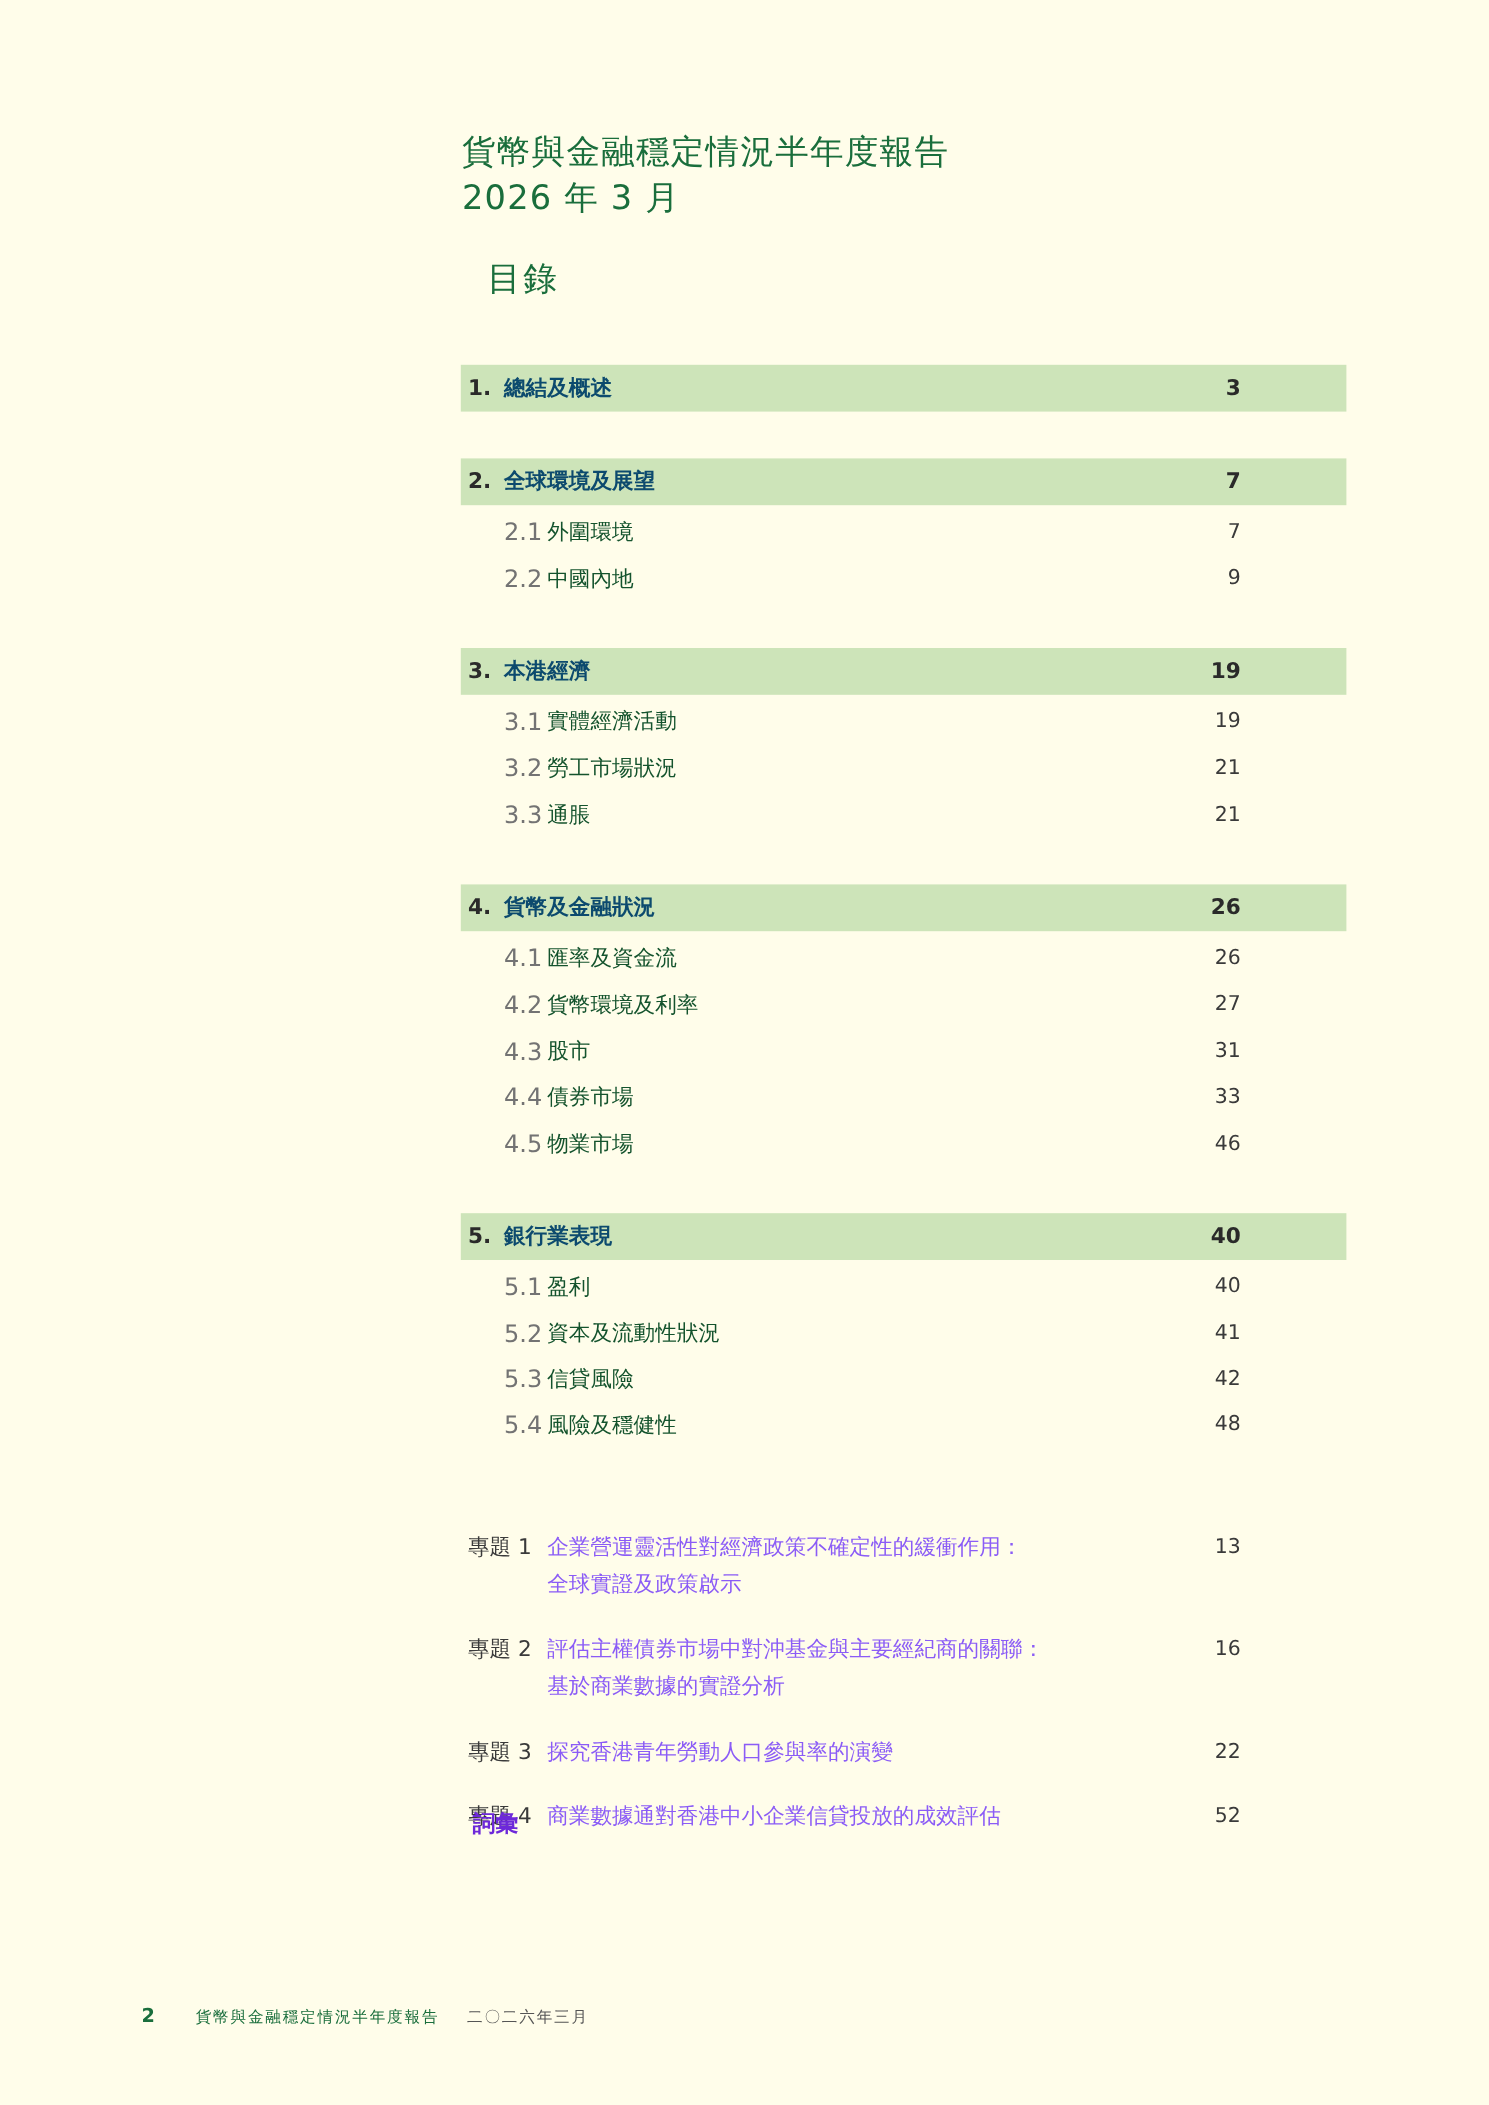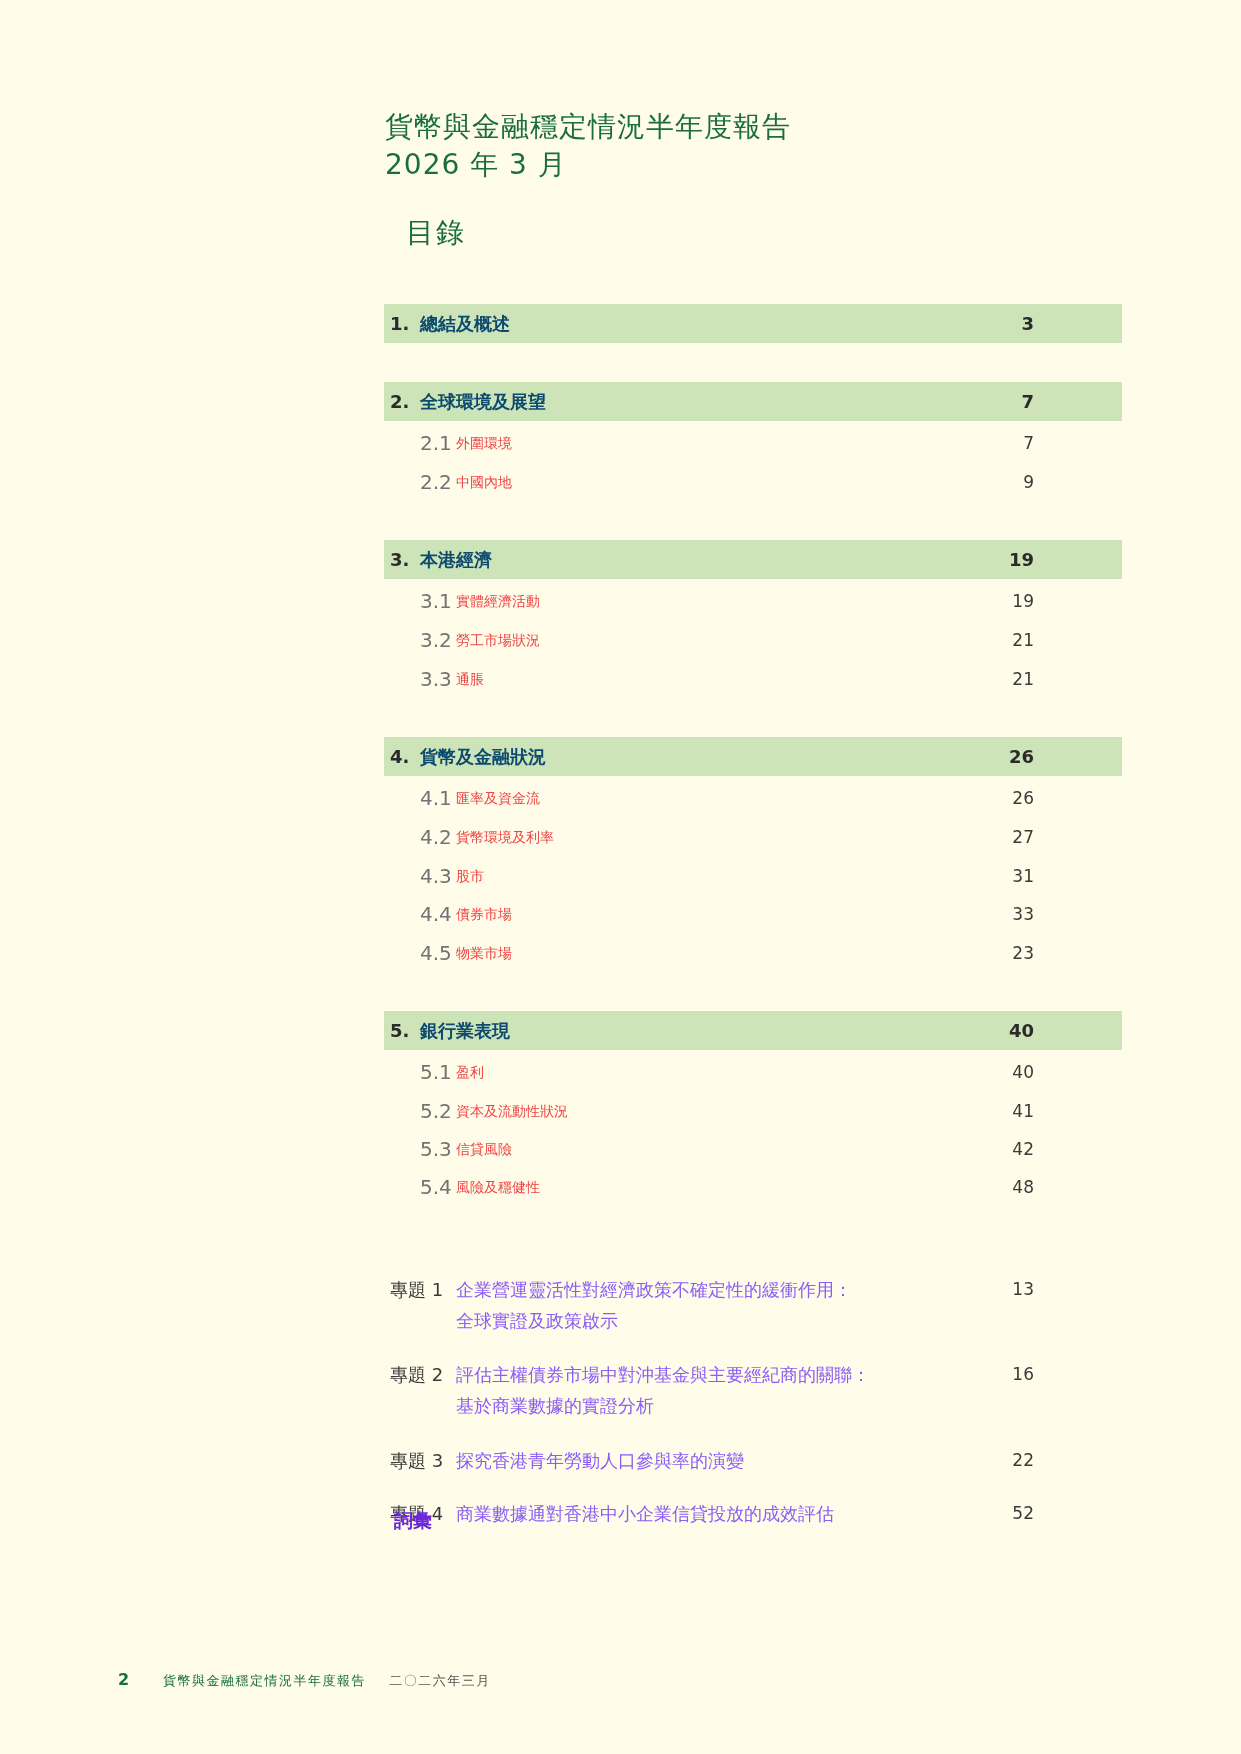--- a/index.html
+++ b/index.html
@@ -16,21 +16,21 @@
   .toc-heading { position: absolute; left: 406px; top: 214px; font-size: 28px; color: #1a6e3c; letter-spacing: 2px; }
 
   .row { position: absolute; left: 384px; width: 738px; height: 39px; }
   .band { background: #cde4b9; }
   .row .num { position: absolute; left: 6px; top: 0; line-height: 39px; font-size: 18px; font-weight: bold; color: #2a2a2a; }
   .row .label { position: absolute; left: 36px; top: 0; line-height: 39px; font-size: 18px; color: #0c4a6e; font-weight: bold; }
   .row .page { position: absolute; right: 88px; top: 0; line-height: 39px; font-size: 18px; color: #2a2a2a; text-align: right; }
   .band .page { font-weight: bold; }
 
   .sub .num { left: 36px; font-weight: normal; color: #737373; font-size: 20px; }
-  .sub .label { left: 72px; font-weight: normal; color: #ef4444; font-size: 14px; }
+  .sub .label { left: 72px; font-weight: normal; color: #14532d; font-size: 18px; }
   .sub .page { font-weight: normal; color: #3a3a3a; font-size: 17px; }
 
   .feature { position: absolute; left: 384px; width: 738px; margin-top: 48px; }
   .feature .fnum { position: absolute; left: 6px; top: 0; font-size: 18px; line-height: 31px; color: #3a3a3a; white-space: nowrap; }
   .feature .ftext { position: absolute; left: 72px; top: 0; font-size: 18px; line-height: 31px; color: #8b5cf6; width: 520px; }
   .feature .ftext div { white-space: nowrap; }
   .feature .page { position: absolute; right: 88px; top: 0; font-size: 17px; line-height: 31px; color: #3a3a3a; }
 
   .glossary { position: absolute; left: 394px; top: 1505px; font-size: 19px; font-weight: bold; color: #6d28d9; line-height: 30px; }
 
@@ -113,21 +113,21 @@
   <span class="page">31</span>
 </div>
 <div class="row sub" style="top:895px">
   <span class="num">4.4</span>
   <span class="label">債券市場</span>
   <span class="page">33</span>
 </div>
 <div class="row sub" style="top:934px">
   <span class="num">4.5</span>
   <span class="label">物業市場</span>
-  <span class="page">23</span>
+  <span class="page">46</span>
 </div>
 
 <div class="row band" style="top:1011px">
   <span class="num">5.</span>
   <span class="label">銀行業表現</span>
   <span class="page">40</span>
 </div>
 <div class="row sub" style="top:1053px">
   <span class="num">5.1</span>
   <span class="label">盈利</span>

